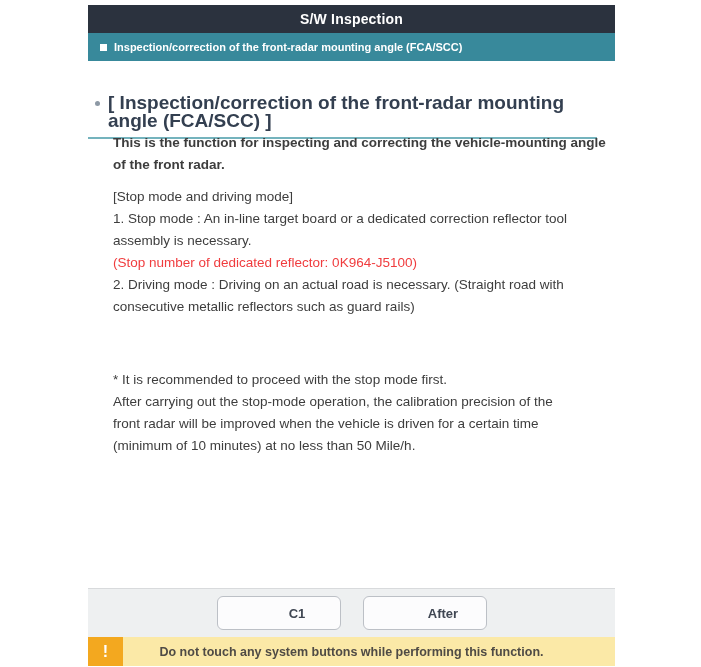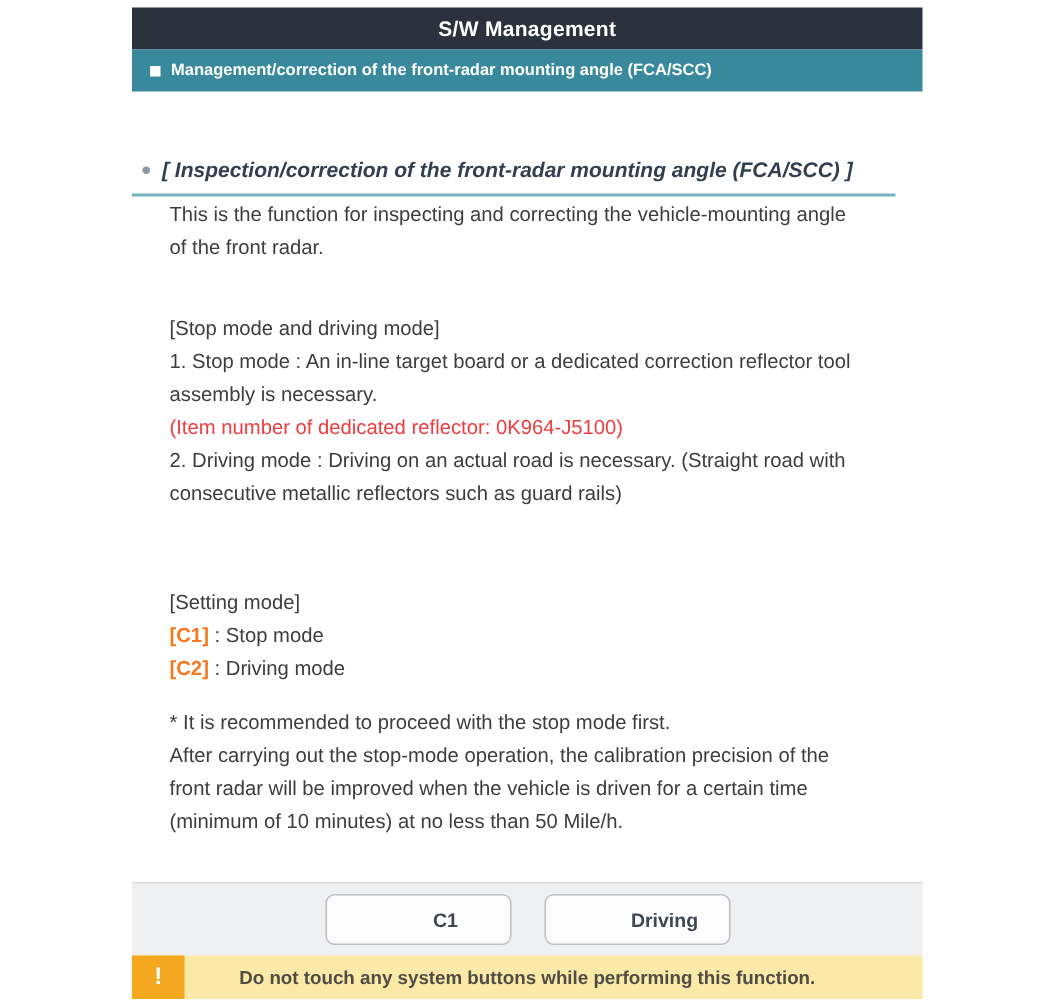--- a/index.html
+++ b/index.html
@@ -27,42 +27,41 @@
     display: flex; align-items: center;
     padding-left: 12px;
   }
   .subbar .sq {
     display: inline-block; width: 7px; height: 7px;
     background: #ffffff; margin-right: 7px; flex: 0 0 auto;
   }
 
   
   .section-title {
-    position: absolute; top: 100px; left: 88px; width: 509px;
+    position: absolute; top: 90px; left: 88px; width: 509px;
     border-bottom: 2px solid var(--underline, #74b3bd);
     padding: 4px 0 7px 20px;
-    font-size: 14px; font-weight: bold; line-height: 18px;
+    font-size: 19px; font-weight: bold; line-height: 18px;
     color: var(--title-text, #333f50);
-    font-style: italic;
   }
   .section-title .bullet {
     position: absolute; left: 7px; top: 11px;
     width: 5px; height: 5px; border-radius: 50%;
     background: #8d99a5;
   }
 
   
   .bodytext {
     position: absolute; top: 132px; left: 113px; width: 500px;
     font-size: 13.5px; line-height: 22px;
     color: var(--body-text, #3d3d3d);
     white-space: pre-wrap;
   }
   .para { margin: 0; }
-  .para[data-name="paragraph-intro"] { margin-bottom: 32px; }
+  .para[data-name="paragraph-intro"] { margin-bottom: 10px; font-weight: bold; }
   .para[data-name="paragraph-stop-driving-mode"] { margin-bottom: 51px; }
   .para[data-name="paragraph-setting-mode"] { margin-bottom: 14px; }
   .seg-normal { color: var(--body-text, #3d3d3d); }
   .seg-red { color: var(--red-text, #f03c3e); }
   .seg-orange { color: var(--orange-text, #f5791f); font-weight: bold; }
 
   
   .band {
     position: absolute; top: 588px; left: 88px; width: 527px; height: 49px;
     background: var(--band-bg, #eef0f1);
@@ -100,49 +99,47 @@
     color: var(--warning-text, #4f4b45);
     padding-right: 35px;
   }
 </style>
 </head>
 <body>
 
 <div class="page" data-name="sw-management-page">
 
   <div class="titlebar" data-name="window-title-bar">
-    <span data-name="page-title">S/W Management</span>
+    <span data-name="page-title">S/W Inspection</span>
   </div>
 
   <div class="subbar" data-name="function-header-bar">
     <span class="sq" data-name="list-square-icon"></span>
-    <span data-name="function-header-label">Management/correction of the front-radar mounting angle (FCA/SCC)</span>
+    <span data-name="function-header-label">Inspection/correction of the front-radar mounting angle (FCA/SCC)</span>
   </div>
 
   <div class="section-title" data-name="section-title">
     <span class="bullet" data-name="bullet-icon"></span>
     <span data-name="section-title-label">[ Inspection/correction of the front-radar mounting angle (FCA/SCC) ]</span>
   </div>
 
   <div class="bodytext" data-name="body-text"><div class="para" data-name="paragraph-intro"><span class="seg-normal" data-name="text-segment-normal">This is the function for inspecting and correcting the vehicle-mounting angle
 of the front radar.</span></div><div class="para" data-name="paragraph-stop-driving-mode"><span class="seg-normal" data-name="text-segment-normal">[Stop mode and driving mode]
 1. Stop mode : An in-line target board or a dedicated correction reflector tool
 assembly is necessary.
-</span><span class="seg-red" data-name="text-segment-red">(Item number of dedicated reflector: 0K964-J5100)</span><span class="seg-normal" data-name="text-segment-normal">
+</span><span class="seg-red" data-name="text-segment-red">(Stop number of dedicated reflector: 0K964-J5100)</span><span class="seg-normal" data-name="text-segment-normal">
 2. Driving mode : Driving on an actual road is necessary. (Straight road with
-consecutive metallic reflectors such as guard rails)</span></div><div class="para" data-name="paragraph-setting-mode"><span class="seg-normal" data-name="text-segment-normal">[Setting mode]
-</span><span class="seg-orange" data-name="text-segment-orange">[C1]</span><span class="seg-normal" data-name="text-segment-normal"> : Stop mode
-</span><span class="seg-orange" data-name="text-segment-orange">[C2]</span><span class="seg-normal" data-name="text-segment-normal"> : Driving mode</span></div><div class="para" data-name="paragraph-note"><span class="seg-normal" data-name="text-segment-normal">* It is recommended to proceed with the stop mode first.
+consecutive metallic reflectors such as guard rails)</span></div><div class="para" data-name="paragraph-note"><span class="seg-normal" data-name="text-segment-normal">* It is recommended to proceed with the stop mode first.
 After carrying out the stop-mode operation, the calibration precision of the
 front radar will be improved when the vehicle is driven for a certain time
 (minimum of 10 minutes) at no less than 50 Mile/h.</span></div></div>
 
   <div class="band" data-name="footer-button-band">
     <button class="btn" data-name="c1-button">C1</button>
-    <button class="btn" data-name="cancel-button">Driving</button>
+    <button class="btn" data-name="cancel-button">After</button>
   </div>
 
   <div class="warnbar" data-name="warning-bar">
     <span class="warnicon" data-name="warning-icon">!</span>
     <span class="warntext" data-name="warning-text">Do not touch any system buttons while performing this function.</span>
   </div>
 
 </div>
 
 </body></html>

